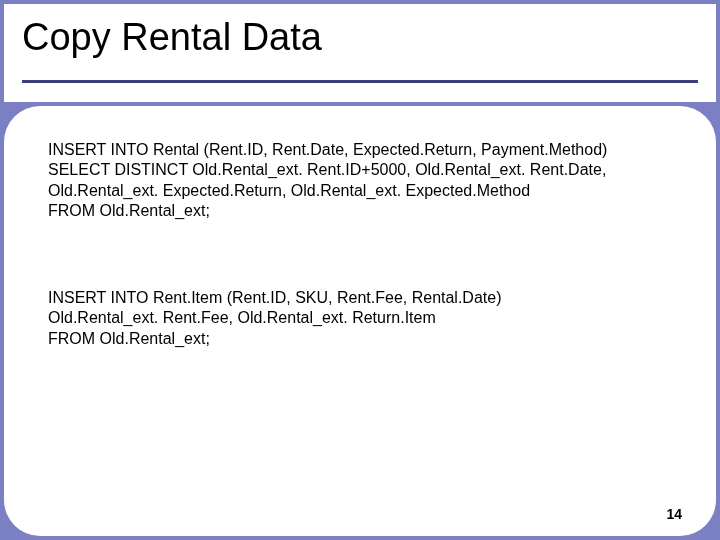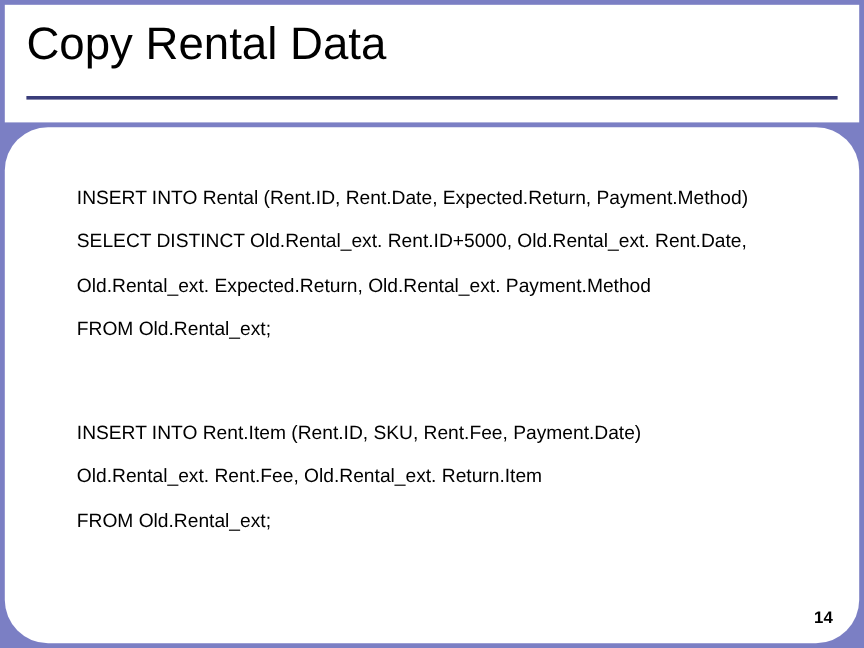--- a/index.html
+++ b/index.html
@@ -54,51 +54,51 @@
   .content {
     position: absolute;
     top: 34px;
     left: 44px;
     right: 44px;
     font-size: 16px;
     line-height: 1.28;
     color: #000;
   }
   .content p {
-    margin: 16px;
+    margin: 0;
   }
   .block2 {
     margin-top: 66px;
   }
   .pagenum {
     position: absolute;
     bottom: 14px;
-    right: 22px;
+    right: 34px;
     font-size: 14px;
     font-weight: bold;
     color: #000;
   }
 </style>
 </head>
 <body>
 
 <div class="slide">
   <div class="title-area">
     <div class="title">Copy Rental Data</div>
     <div class="title-underline"></div>
   </div>
   <div class="body-area">
     <div class="content">
       <div>
         <p>INSERT INTO Rental (Rent.ID, Rent.Date, Expected.Return, Payment.Method)</p>
         <p>SELECT DISTINCT Old.Rental_ext. Rent.ID+5000, Old.Rental_ext. Rent.Date,</p>
-        <p>Old.Rental_ext. Expected.Return, Old.Rental_ext. Payment.Method</p>
+        <p>Old.Rental_ext. Expected.Return, Old.Rental_ext. Expected.Method</p>
         <p>FROM Old.Rental_ext;</p>
       </div>
       <div class="block2">
-        <p>INSERT INTO Rent.Item (Rent.ID, SKU, Rent.Fee, Payment.Date)</p>
+        <p>INSERT INTO Rent.Item (Rent.ID, SKU, Rent.Fee, Rental.Date)</p>
         <p>Old.Rental_ext. Rent.Fee, Old.Rental_ext. Return.Item</p>
         <p>FROM Old.Rental_ext;</p>
       </div>
     </div>
     <div class="pagenum">14</div>
   </div>
 </div>
 
 </body></html>

